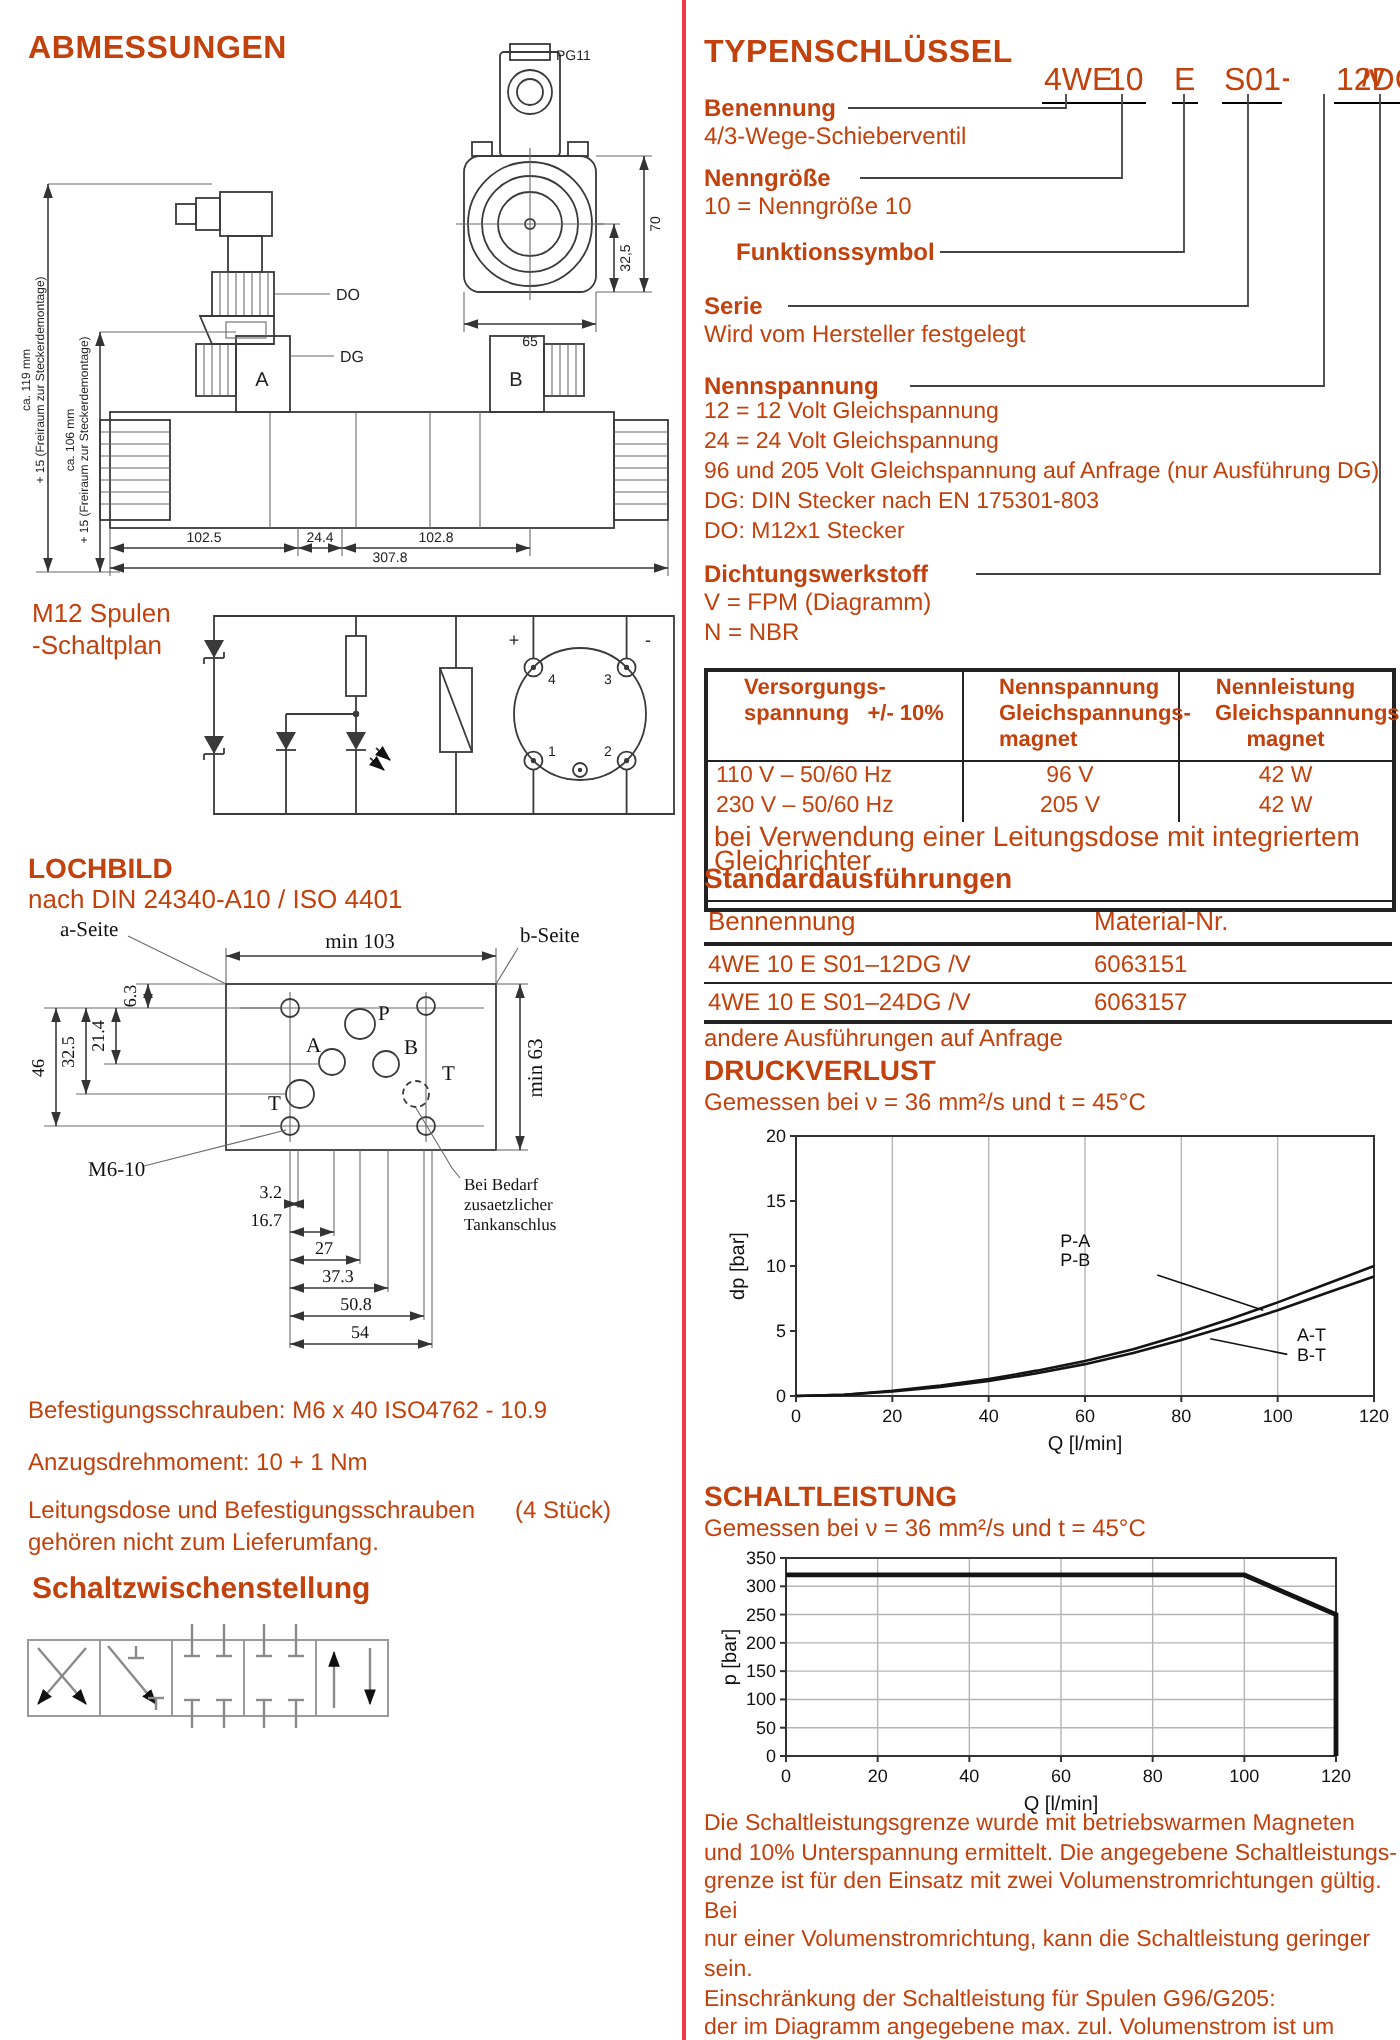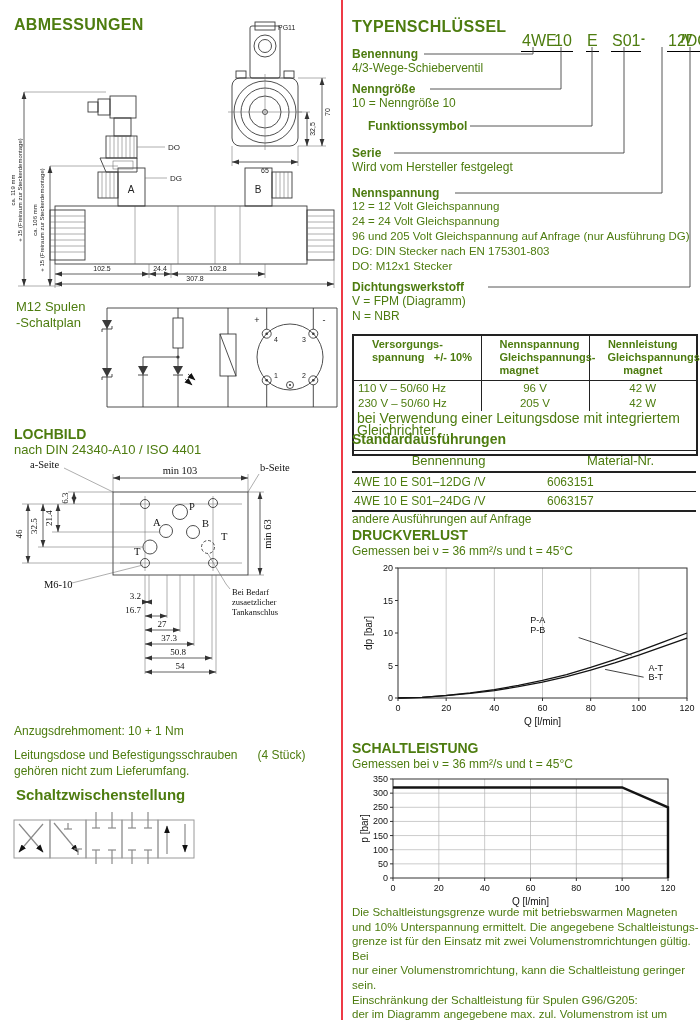--- a/index.html
+++ b/index.html
@@ -1,17 +1,17 @@
 <!DOCTYPE html>
 <html><head>
 <meta charset="utf-8">
 <style>
   html,body{margin:0;padding:0;background:#fff;}
   .page{position:relative;width:700px;height:1020px;background:#ffffff;overflow:hidden;
-        font-family:"Liberation Sans",sans-serif;color:#4d7c0f;}
+        font-family:"Liberation Sans",sans-serif;color:#c2410c;}
   .abs{position:absolute;}
   .divider{position:absolute;left:341px;top:0;width:2px;height:1020px;background:#ee3a46;}
   .h1{font-size:16px;font-weight:bold;letter-spacing:0.3px;}
   .h2{font-size:14px;font-weight:bold;}
   .h3{font-size:15px;font-weight:bold;}
   .txt{font-size:12px;}
   .txt13{font-size:13px;}
   .txt115{font-size:11.5px;}
   .pre{white-space:pre;}
   .lbl{font-size:12px;font-weight:bold;background:#fff;padding-right:3px;}
@@ -37,21 +37,21 @@
   .tslead{stroke:#444;stroke-width:0.9;fill:none;}
   
   .t1{border-collapse:collapse;table-layout:fixed;width:344px;border:2px solid #222;}
   .t1 th,.t1 td{border-right:1px solid #222;}
   .t1 th:last-child,.t1 td.last{border-right:none;text-align:center;}
   .t1 th{border-bottom:1.5px solid #222;font-size:11px;text-align:left;padding:2px 18px 3px;line-height:13px;vertical-align:top;}
   .t1 td{font-size:11.5px;padding:0 4px;line-height:15px;}
   .t1 .c{text-align:center;}
   .t1 tr.foot td{border-right:none;font-size:14px;line-height:12px;padding:1px 3px 18px;}
   .t2{border-collapse:collapse;table-layout:fixed;width:344px;}
-  .t2 th{font-size:13px;font-weight:normal;text-align:center;border-top:1px solid #222;border-bottom:2px solid #222;padding:2px 2px 3px;}
+  .t2 th{font-size:13px;font-weight:normal;text-align:left;border-top:1px solid #222;border-bottom:2px solid #222;padding:2px 2px 3px;}
   .t2 td{font-size:12px;border-bottom:1px solid #222;padding:2px 2px;}
   .t2 tr.lastrow td{border-bottom:2px solid #222;}
   
   .grid{stroke:#b5b5b5;stroke-width:0.7;}
   .frame{fill:none;stroke:#333;stroke-width:1;}
   .tick{stroke:#333;stroke-width:1;}
   .tl{font-size:9px;fill:#111;font-family:"Liberation Sans",sans-serif;}
   .al{font-size:10px;fill:#111;font-family:"Liberation Sans",sans-serif;}
   .leader{stroke:#111;stroke-width:0.8;}
   #chart1 .series{fill:none;stroke:#141414;stroke-width:1.3;}
@@ -328,20 +328,21 @@
     <text class="ser9 tm" x="168" y="203">50.8</text>
     <line class="dim" x1="135" y1="220" x2="206" y2="220"></line>
     <text class="ser9 tm" x="170" y="217">54</text>
 
     <polyline class="thin" points="198,102 216,132 220,137"></polyline>
     <text class="ser85" x="222" y="143">Bei Bedarf</text>
     <text class="ser85" x="222" y="153">zusaetzlicher</text>
     <text class="ser85" x="222" y="163">Tankanschlus</text>
   </svg>
 
+  <div class="abs txt" style="left:14px;top:698px">Befestigungsschrauben: M6 x 40 ISO4762 - 10.9</div>
   <div class="abs txt" style="left:14px;top:724px">Anzugsdrehmoment: 10 + 1 Nm</div>
   <div class="abs txt pre" style="left:14px;top:748px">Leitungsdose und Befestigungsschrauben      (4 Stück)</div>
   <div class="abs txt" style="left:14px;top:764px">gehören nicht zum Lieferumfang.</div>
 
   <div class="abs h3" style="left:16px;top:786px">Schaltzwischenstellung</div>
   <svg id="valve" style="left:12px;top:810px" width="200" height="56" viewBox="0 0 200 56">
     <rect class="v" x="2" y="10" width="36" height="38"></rect>
     <rect class="v" x="38" y="10" width="36" height="38"></rect>
     <rect class="v" x="74" y="10" width="36" height="38"></rect>
     <rect class="v" x="110" y="10" width="36" height="38"></rect>

